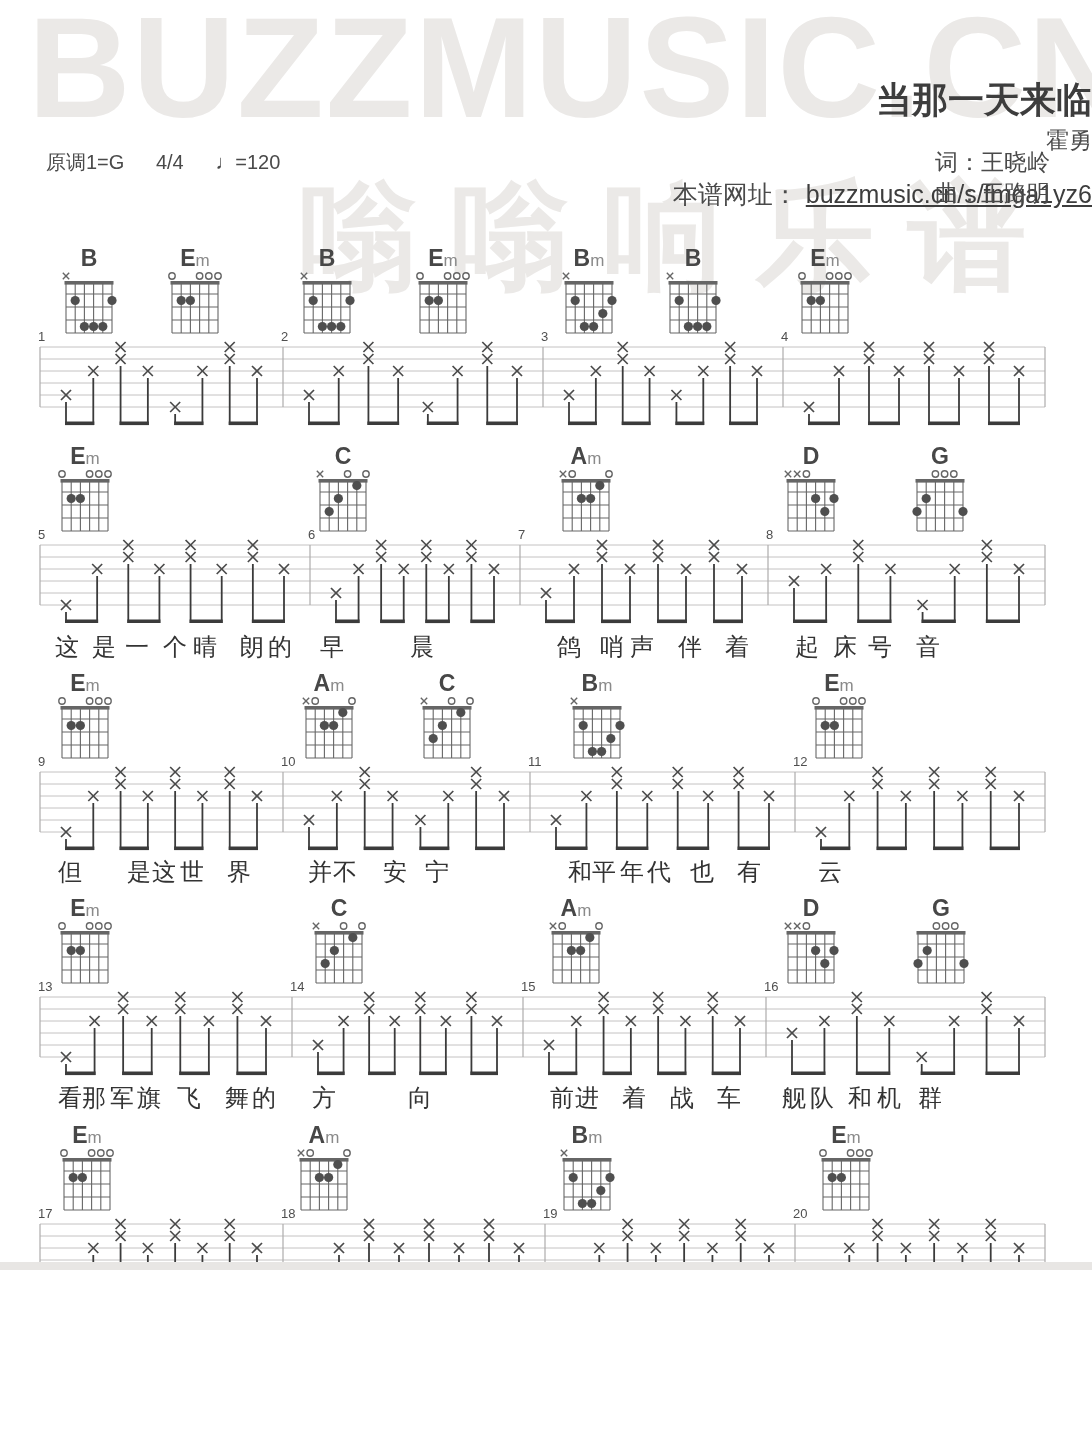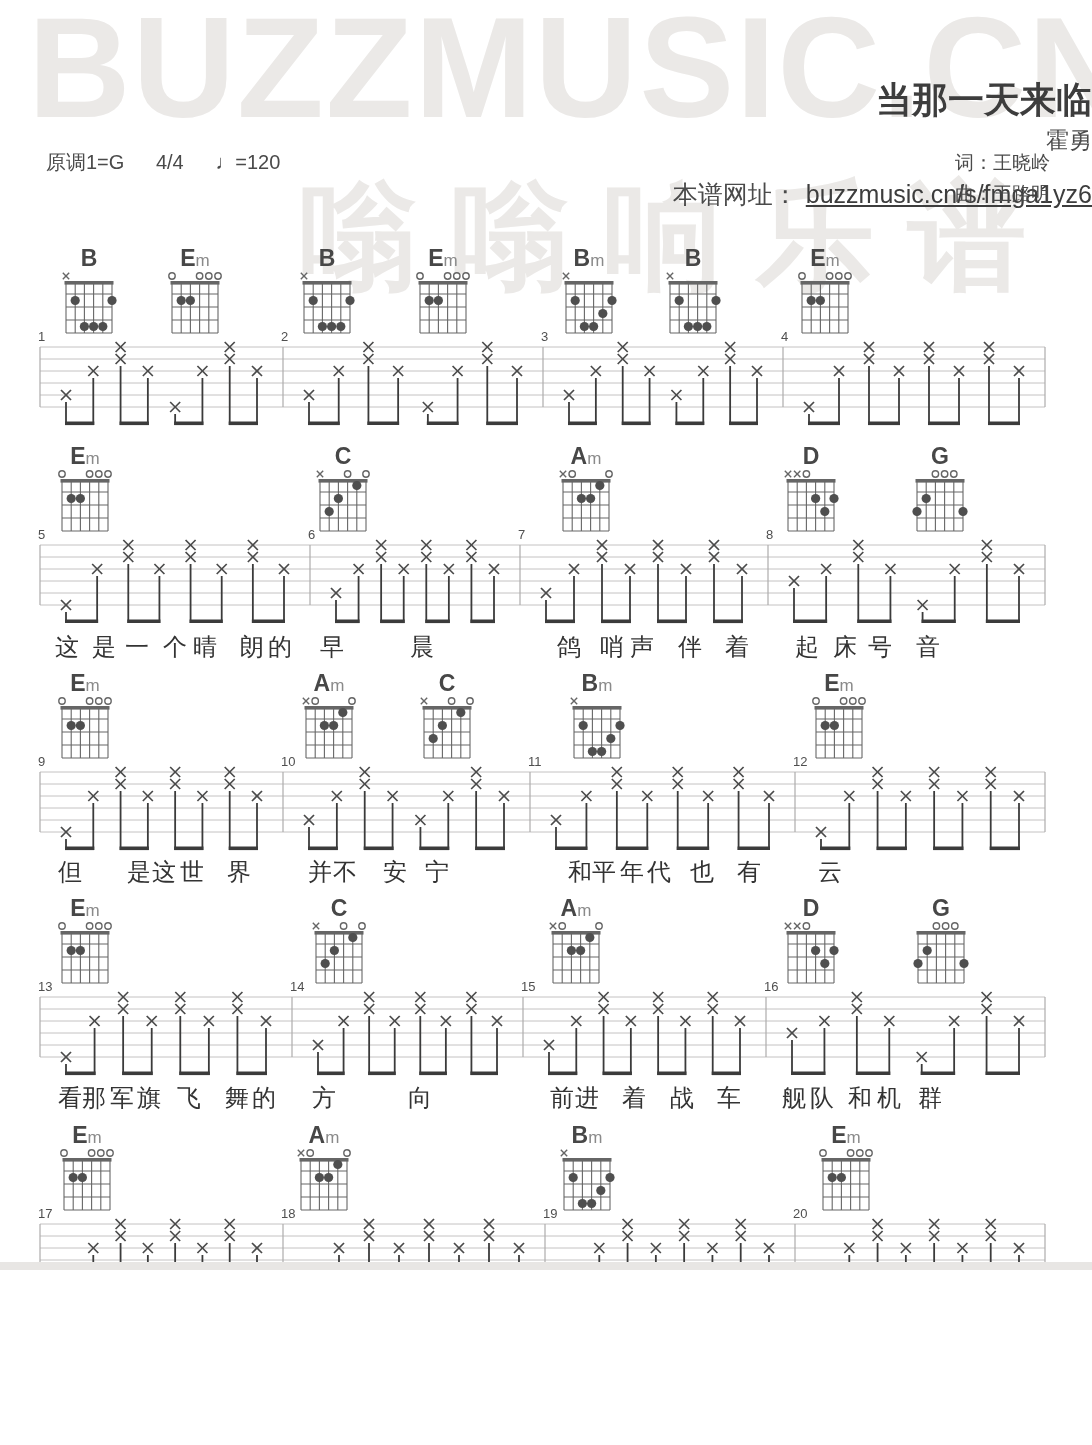--- a/index.html
+++ b/index.html
@@ -17,21 +17,21 @@
   .hdr-title { position:absolute; top:76px; left:0; width:100%; text-align:right;
                font-size:36px; font-weight:bold; color:#3d3d3d; z-index:2; }
   .hdr-artist{ position:absolute; top:125px; left:0; width:100%; text-align:right;
                font-size:23px; color:#4a4a4a; z-index:2; }
   .meta-left { position:absolute; left:46px; top:147px; font-size:20px; color:#4a4a4a;
                line-height:31px; z-index:2; }
   .meta-left .gap { margin-right:26px; }
   .meta-url  { position:absolute; top:178px; left:0; width:100%; text-align:right;
                font-size:25px; color:#4a4a4a; z-index:2; }
   .meta-url a{ color:#3d3d3d; text-decoration:underline; margin-left:8px; cursor:pointer; }
-  .meta-right{ position:absolute; right:42px; top:147px; font-size:19px; color:#4a4a4a;
+  .meta-right{ position:absolute; right:42px; top:147px; font-size:23px; color:#4a4a4a;
                line-height:31px; text-align:right; z-index:2; }
   
   #notation { position:absolute; left:0; top:0; z-index:1; }
   #notation text { font-family:"Liberation Sans","DejaVu Sans",sans-serif; }
   
   .footer { position:absolute; top:1406px; left:0; width:100%; font-size:19px;
             color:#4a4a4a; z-index:2; }
   .footer-left  { position:absolute; left:46px; top:0; }
   .footer-left a{ color:#3d3d3d; text-decoration:underline; margin-left:14px; cursor:pointer; }
   .footer-center{ position:absolute; left:0; top:0; width:100%; text-align:center; }

